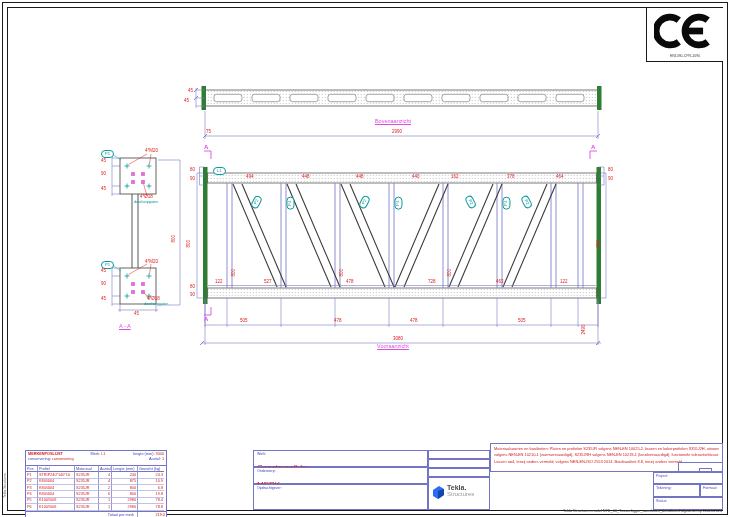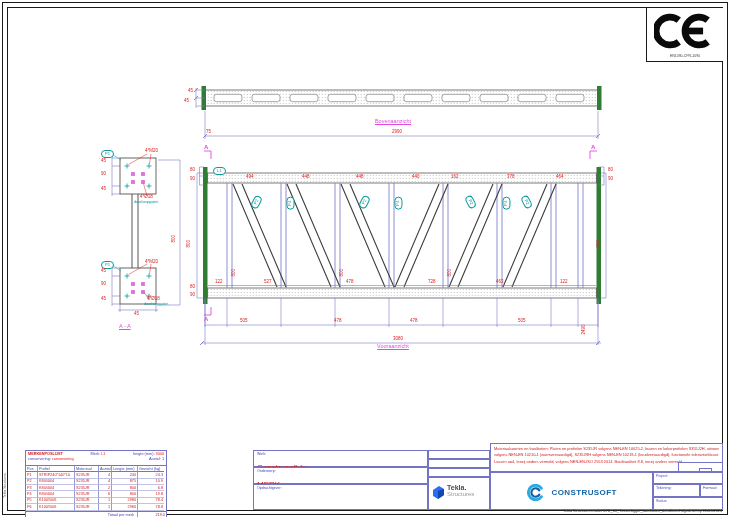--- a/index.html
+++ b/index.html
@@ -328,29 +328,20 @@
     <div style="font-size:7px;color:#4a4a4a;font-weight:bold;line-height:1.05">Tekla.</div>
     <div style="font-size:6px;color:#9a9a9a;line-height:1.05">Structures</div>
   </div>
 
   <div class="tb" style="left:490px;top:443px;width:233px;height:29px;padding:1.5px 3px;overflow:hidden">
     <div class="notes-line"><span>Materiaalsoorten en kwaliteiten: Platen en profielen S235JR volgens NEN-EN 10025-2, buizen en kokerprofielen S355J2H, uitvoeringsklasse:</span> </div>
     <div class="notes-line"><span>volgens NEN-EN 10210-1 (warmvervaardigd), S235JRH volgens NEN-EN 10219-1 (koudvervaardigd), functionele tolerantieklasse:</span> </div>
     <div class="notes-line"><span>Lassen a=4, tenzij anders vermeld, volgens NEN-EN-ISO 2553:2014. Boutkwaliteit 8.8, tenzij anders vermeld.</span><span></span></div>
   </div>
 
-  <div class="tb" style="left:490px;top:472px;width:163px;height:38px">
-    <div style="position:absolute;left:36px;top:10px">
-      <svg width="17" height="17" viewBox="0 0 20 20" style="vertical-align:middle">
-        <path d="M17 5 A8.5 8.5 0 1 0 17 15" stroke="#29abe2" stroke-width="3.4" fill="none" stroke-linecap="round"></path>
-        <path d="M14.5 7.5 A5 5 0 1 0 14.5 12.5" stroke="#1464a5" stroke-width="2.6" fill="none" stroke-linecap="round"></path>
-      </svg>
-      <span style="font-size:8px;font-weight:bold;color:#1464a5;letter-spacing:0.4px;vertical-align:middle;margin-left:3px">CONSTRUSOFT</span>
-    </div>
-  </div>
 
   <div class="tb" style="left:678px;top:462px;width:45px;height:10px;padding:0.5px 2px">
     <span style="font-size:4px;color:#d22020">Projectie</span><span class="proj-ic"><svg width="11" height="8" viewBox="0 0 11 8">
           <path d="M1.5 2.2 L6 1 L6 7 L1.5 5.8 Z" stroke="#555" stroke-width="0.6" fill="none"></path>
           <circle cx="8.7" cy="4" r="1.8" stroke="#555" stroke-width="0.6" fill="none"></circle>
         </svg></span>
   </div>
 
   <div class="tb" style="left:653px;top:472px;width:70px;height:12px;padding:0.5px 2px">
     <span class="lb">Project:</span>

